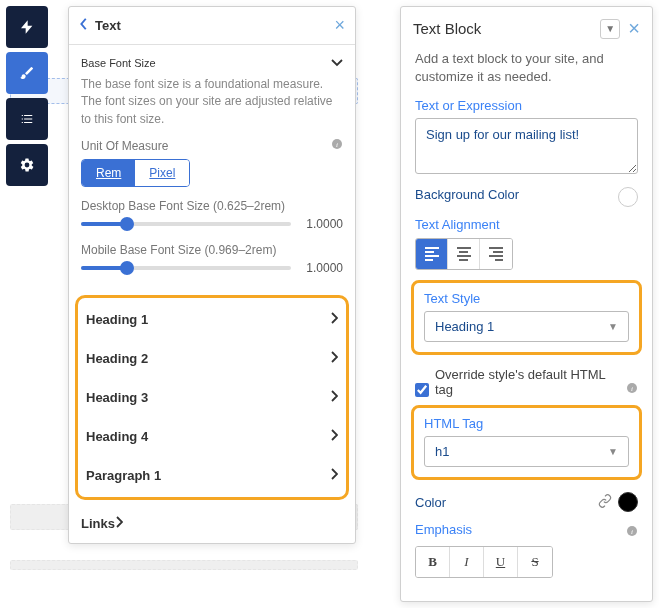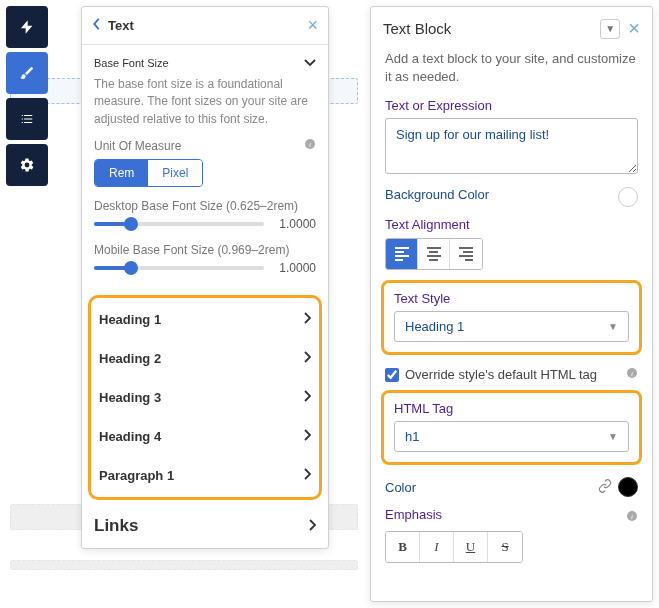--- a/index.html
+++ b/index.html
@@ -7,69 +7,69 @@
 
 .container { display: flex; gap: 6px; padding: 6px; }
 
 
 .left-col { display: flex; position: relative; }
 .toolbar { display: flex; flex-direction: column; gap: 4px; z-index: 5; }
 .toolbar-btn { width: 42px; height: 42px; border-radius: 4px; display: flex; align-items: center; justify-content: center; color: #fff; font-size: 17px; cursor: pointer; }
 .tb-dark { background: #14213d; }
 .tb-blue { background: #3a70d4; }
 
-.left-panel { width: 248px; background: #fff; border: 1px solid #d0d0d0; border-radius: 3px; box-shadow: 0 2px 8px rgba(0,0,0,0.1); margin-left: 33px; position: absolute; left: 42px; top: 0; }
+.left-panel { width: 288px; background: #fff; border: 1px solid #d0d0d0; border-radius: 3px; box-shadow: 0 2px 8px rgba(0,0,0,0.1); margin-left: 20px; position: absolute; left: 42px; top: 0; }
 
 .panel-head { display: flex; align-items: center; padding: 8px 10px; border-bottom: 1px solid #e0e0e0; }
 .panel-head .back { color: #3a70d4; margin-right: 6px; cursor: pointer; font-size: 16px; }
 .panel-head .title { font-weight: 600; color: #333; flex: 1; }
 .panel-head .close { color: #6fa8dc; cursor: pointer; font-size: 18px; font-weight: 300; }
 
 .section { padding: 10px 12px; }
 .sec-title-row { display: flex; align-items: center; justify-content: space-between; cursor: pointer; }
 .sec-title { font-weight: 400; font-size: 11px; }
 .chev { color: #555; }
 .sec-desc { color: #888; font-size: 12px; line-height: 1.45; margin-top: 6px; }
 
 .field-label-row { display: flex; align-items: center; justify-content: space-between; margin-top: 10px; }
 .field-label { color: #777; font-size: 12px; }
 .info-icon { color: #aaa; font-size: 12px; }
 
 .seg { display: inline-flex; border: 1px solid #3a70d4; border-radius: 4px; overflow: hidden; margin-top: 6px; }
-.seg-btn { padding: 6px 14px; font-size: 12px; cursor: pointer; background: #fff; color: #3a70d4; }
+.seg-btn { padding: 6px 14px; font-size: 12px; cursor: pointer; background: #fff; color: #3a70d4; text-decoration: underline; }
 .seg-btn.active { background: #3a70d4; color: #fff; }
 
 .slider-block { margin-top: 12px; }
 .slider-label { color: #777; font-size: 12px; }
 .slider-row { display: flex; align-items: center; gap: 8px; margin-top: 4px; }
 .slider-track { position: relative; flex: 1; height: 4px; background: #ddd; border-radius: 2px; }
 .slider-fill { position: absolute; left: 0; top: 0; height: 100%; background: #3a70d4; border-radius: 2px; width: 22%; }
 .slider-thumb { position: absolute; top: 50%; transform: translate(-50%, -50%); width: 14px; height: 14px; border-radius: 50%; background: #3a70d4; left: 22%; cursor: pointer; }
 .slider-val { font-size: 12px; color: #555; min-width: 44px; text-align: right; }
 
 .style-list { margin-top: 10px; border: 3px solid #f5a623; border-radius: 10px; margin-left: 6px; margin-right: 6px; padding: 2px 0; margin-bottom: 4px; }
 .style-item { display: flex; align-items: center; justify-content: space-between; padding: 12px 8px; cursor: pointer; font-weight: 600; font-size: 13px; }
 .style-item .arrow { color: #555; font-size: 13px; }
 
-.links-row { display: flex; align-items: center; justify-content: space-between; padding: 12px 12px; cursor: pointer; font-weight: 600; font-size: 17px; border-top: none; }
+.links-row { display: flex; align-items: center; justify-content: flex-start; padding: 12px 12px; cursor: pointer; font-weight: 600; font-size: 13px; border-top: none; }
 
 
 .ghost-lines { position: absolute; left: 0; right: 0; top: 60px; height: 440px; z-index: 1; pointer-events: none; }
 .ghost-line { border: 1px dashed #4a7fd6; margin: 0 4px 30px 4px; height: 26px; border-radius: 2px; background: #eaf0fb; opacity: 0.5; }
 
 
-.right-panel { width: 283px; background: #fff; border: 1px solid #d0d0d0; border-radius: 3px; box-shadow: 0 2px 8px rgba(0,0,0,0.1); padding: 0 0 10px 0; margin-left: auto; }
+.right-panel { width: 253px; background: #fff; border: 1px solid #d0d0d0; border-radius: 3px; box-shadow: 0 2px 8px rgba(0,0,0,0.1); padding: 0 0 10px 0; margin-left: auto; }
 .rp-head { display: flex; align-items: center; padding: 10px 12px; }
 .rp-title { font-size: 15px; color: #333; flex: 1; }
 .rp-dd { width: 20px; height: 20px; border: 1px solid #ccc; border-radius: 3px; display: flex; align-items: center; justify-content: center; font-size: 10px; color: #777; cursor: pointer; margin-right: 8px; }
 .rp-close { color: #6fa8dc; cursor: pointer; font-size: 20px; font-weight: 300; }
 .rp-desc { color: #666; font-size: 13px; line-height: 1.4; padding: 0 14px 12px; }
 .rp-section { padding: 0 14px 10px; }
 .rp-label-row { display: flex; align-items: center; justify-content: space-between; }
-.rp-label { color: #4c1d95; font-size: 13px; margin-bottom: 5px; display: inline-block; }
+.rp-label { color: #3b82f6; font-size: 13px; margin-bottom: 5px; display: inline-block; }
 .textarea { width: 100%; border: 1px solid #bbb; border-radius: 3px; padding: 8px 10px; font-size: 13px; color: #1a4b8c; resize: vertical; height: 56px; font-family: inherit; }
 .bg-swatch { width: 20px; height: 20px; border-radius: 50%; border: 1px solid #ccc; background: #fff; cursor: pointer; }
 .align-group { display: inline-flex; border: 1px solid #bbb; border-radius: 3px; overflow: hidden; }
 .align-btn { width: 32px; height: 30px; display: flex; align-items: center; justify-content: center; cursor: pointer; background: #fff; border-right: 1px solid #ddd; }
 .align-btn:last-child { border-right: none; }
 .align-btn.active { background: #3a70d4; }
 .align-btn.active .bars span { background: #fff; }
 .bars { display: flex; flex-direction: column; gap: 2px; width: 14px; }
 .bars span { height: 2px; background: #666; display: block; }
 

